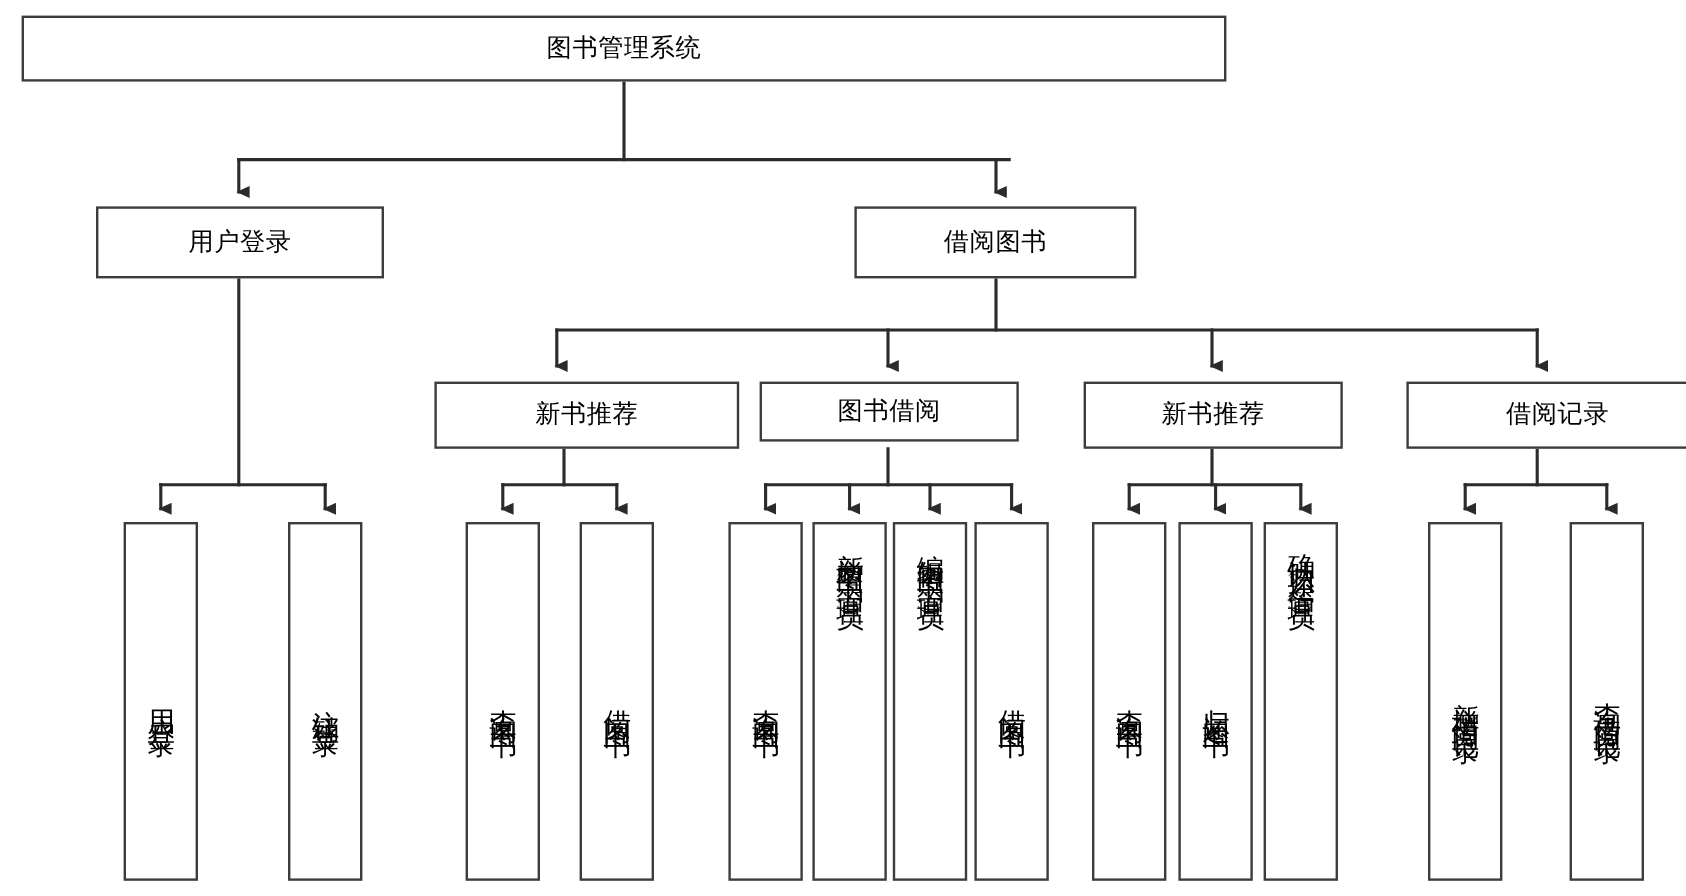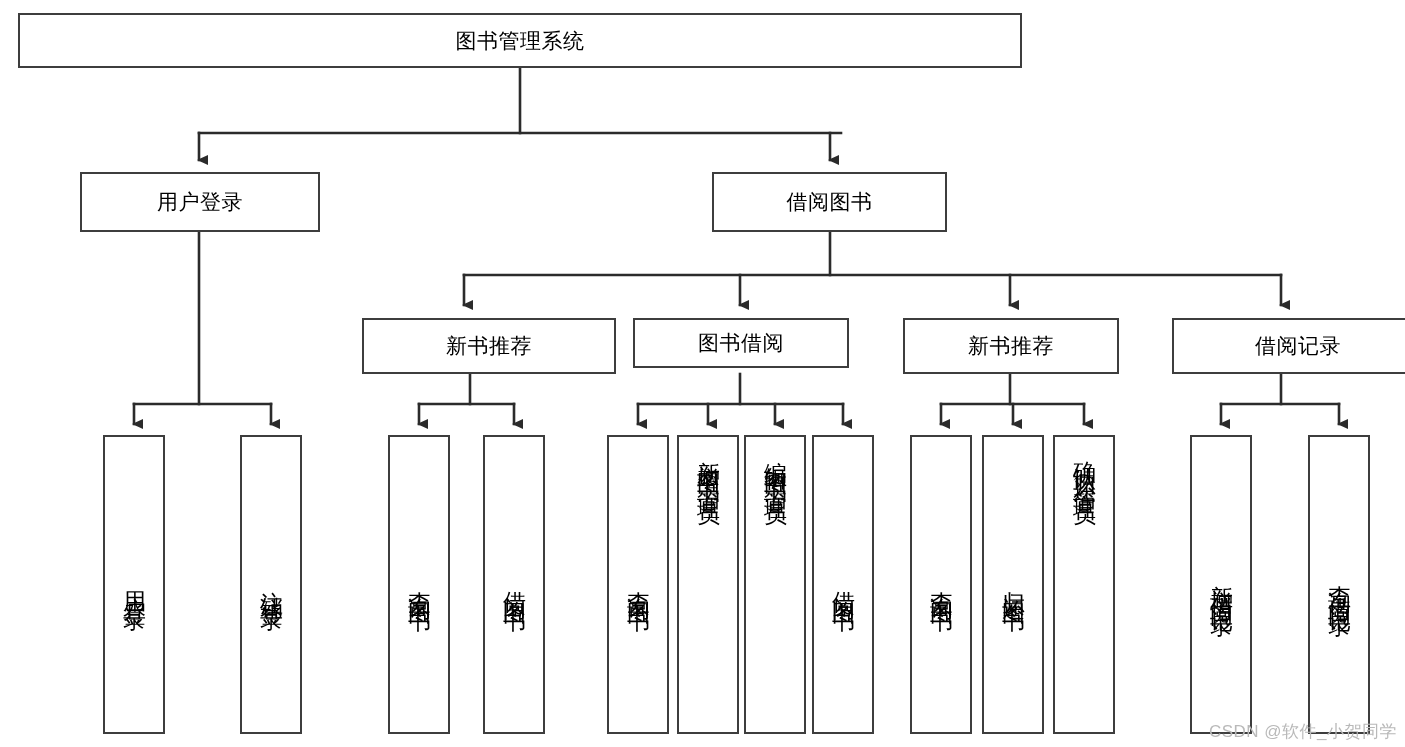--- a/index.html
+++ b/index.html
@@ -192,14 +192,13 @@
   <div class="node vert" style="left: 1053px; top: 435px; width: 62px; height: 299px;">
     <span class="label">确认归还（管理员）</span>
   </div>
   <div class="node vert centered" style="left: 1190px; top: 435px; width: 62px; height: 299px;">
     <span class="label">新增借阅记录</span>
   </div>
   <div class="node vert centered" style="left: 1308px; top: 435px; width: 62px; height: 299px;">
     <span class="label">查询借阅记录</span>
   </div>
 
-  <div id="watermark">CSDN @软件_小贺同学</div>
 </div>
 
 </body></html>

